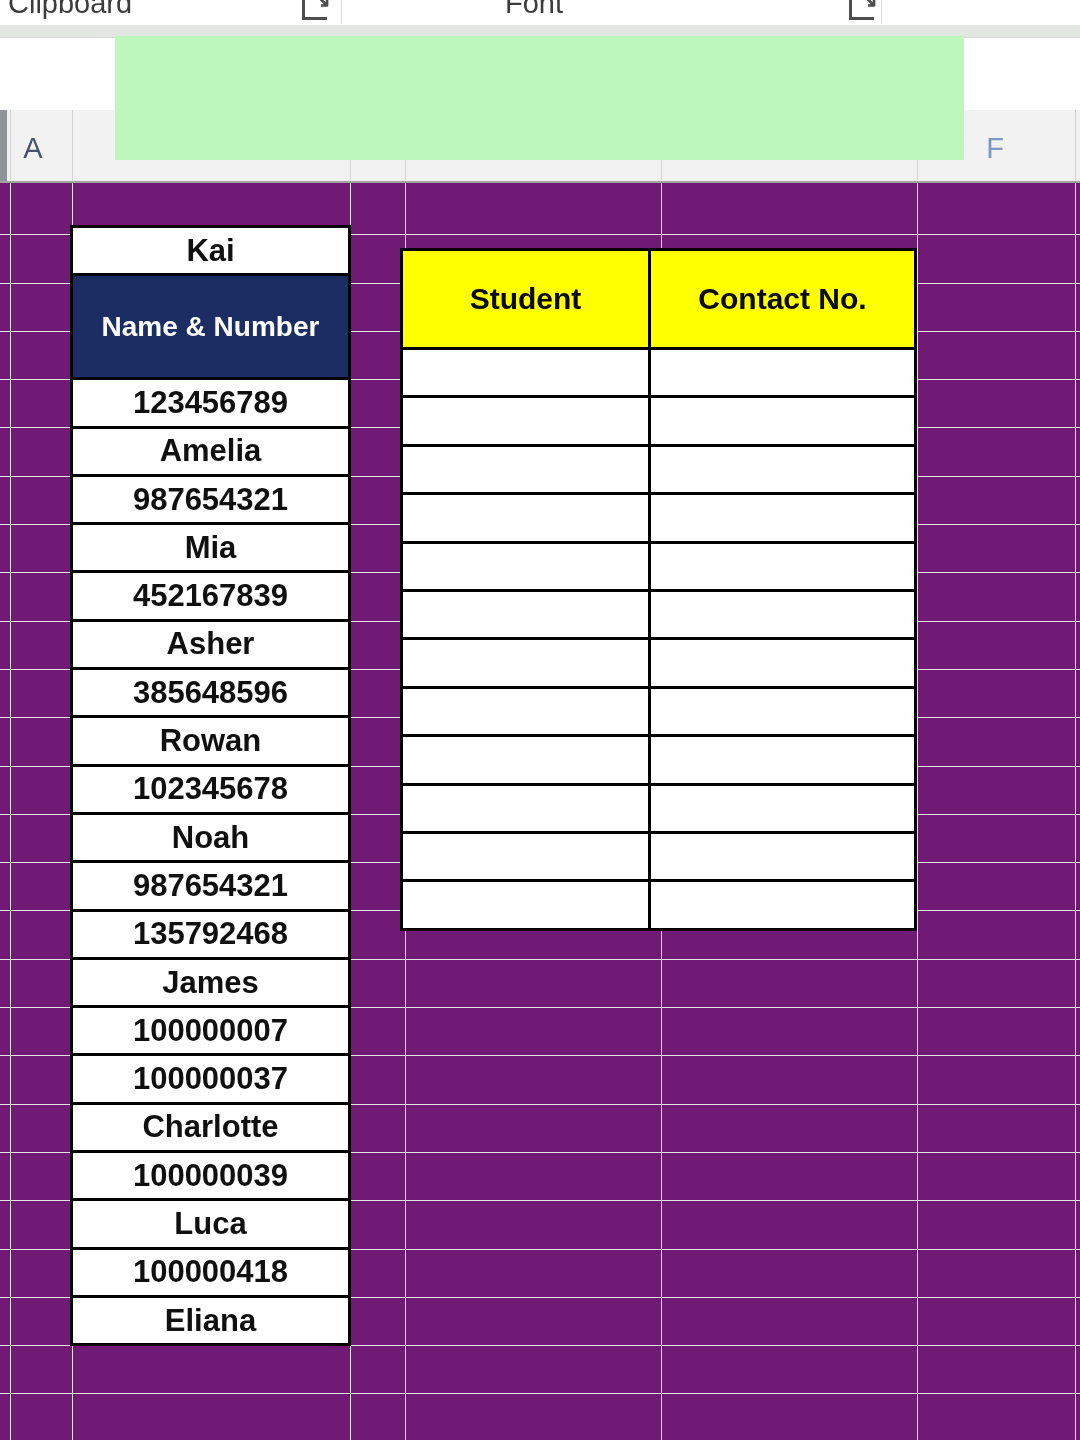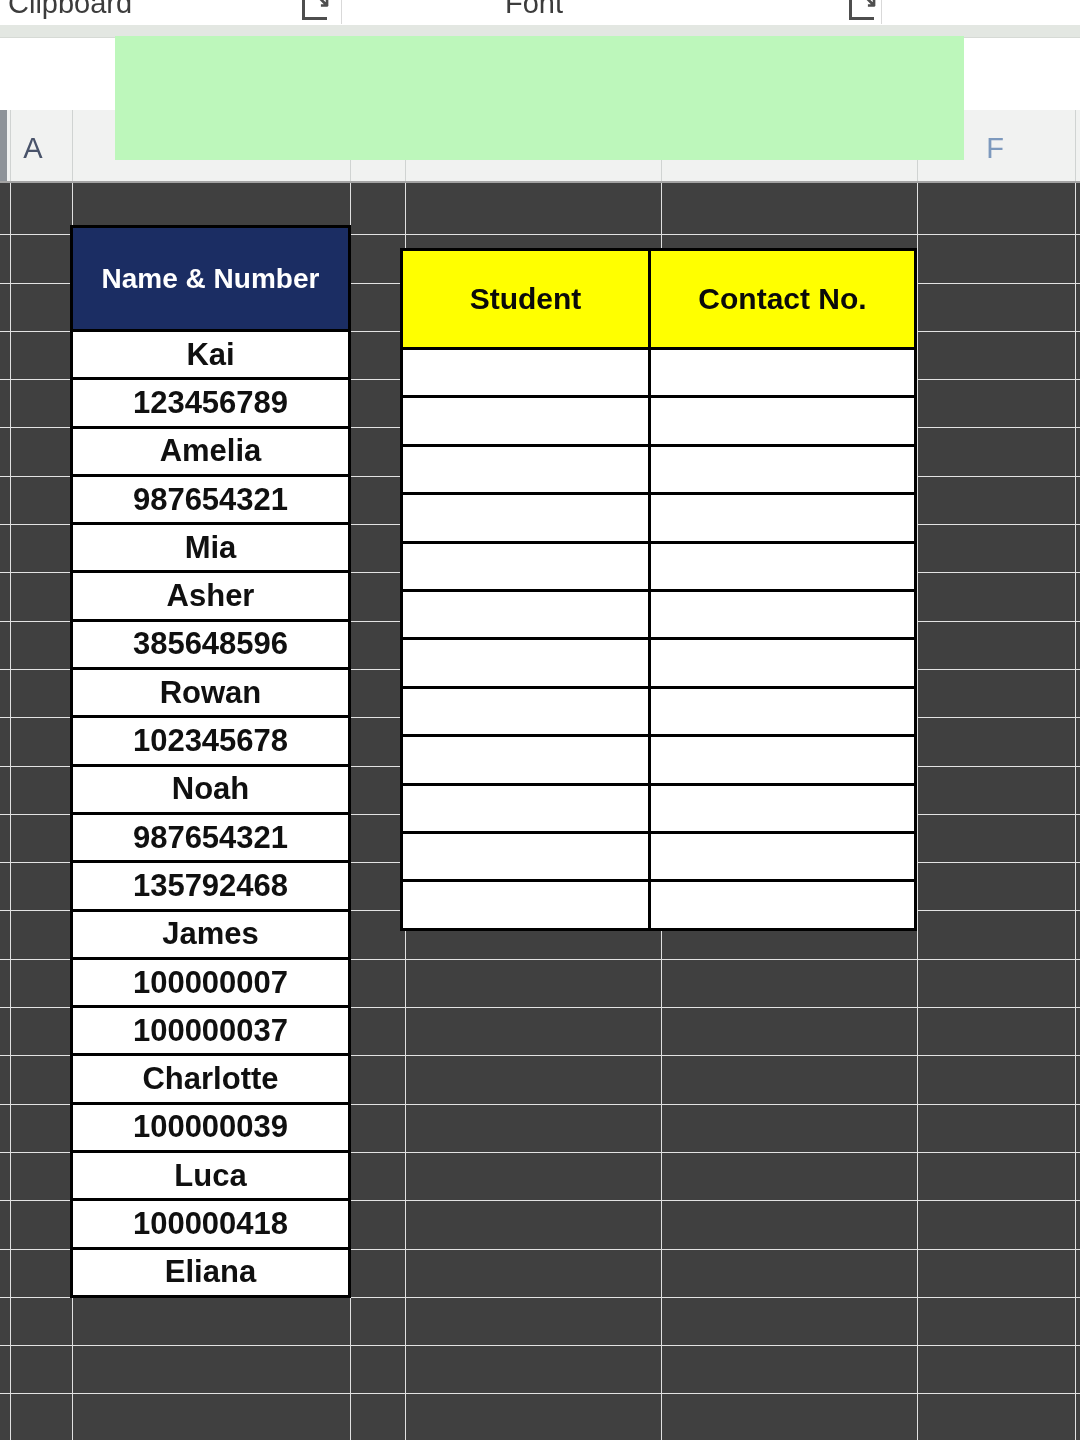--- a/index.html
+++ b/index.html
@@ -1,18 +1,18 @@
 <!DOCTYPE html>
 <html><head>
 <meta charset="utf-8">
 <style>
   html,body{margin:0;padding:0;background:#fff;}
   #screen{
     position:relative;width:1080px;height:1440px;overflow:hidden;
-    background:#404040;font-family:"Liberation Sans",sans-serif;
+    background:#701a75;font-family:"Liberation Sans",sans-serif;
   }
   
   .ribbon{position:absolute;left:0;top:0;width:1080px;height:25px;background:#fff;overflow:hidden;}
   .ribbon-label{position:absolute;top:-13px;font-size:29px;color:#3c3c3c;white-space:nowrap;}
   .launcher{position:absolute;top:-9px;width:22px;height:26px;
     border-left:3px solid #4e4e4e;border-bottom:3px solid #4e4e4e;}
   .launcher .arr{position:absolute;right:-4px;top:-4px;font-size:22px;color:#4e4e4e;font-weight:bold;}
   .ribbon-divider{position:absolute;top:0;width:1px;height:24px;background:#d9d9d9;}
   .ribbon-band{position:absolute;left:0;top:25px;width:1080px;height:12px;
     background:#e3e7e2;border-bottom:1px solid #d6dad5;}
@@ -93,36 +93,39 @@
   <div class="grid-v" style="left:661px"></div>
   <div class="grid-v" style="left:917px"></div>
   <div class="grid-v" style="left:1075px"></div>
 
   <div class="green-overlay"></div>
 
   <div class="tbl-wrap" id="names-table-wrap">
     <table id="names-table">
       <tbody>
           <tr>
+            <td>Kai</td>
+          </tr>
+      <tr>
             <td class="hdr">Name &amp; Number</td>
           </tr>
       <tr>
-            <td>Kai</td>
-          </tr>
-      <tr>
             <td>123456789</td>
           </tr>
       <tr>
             <td>Amelia</td>
           </tr>
       <tr>
             <td>987654321</td>
           </tr>
       <tr>
             <td>Mia</td>
+          </tr>
+      <tr>
+            <td>452167839</td>
           </tr>
       <tr>
             <td>Asher</td>
           </tr>
       <tr>
             <td>385648596</td>
           </tr>
       <tr>
             <td>Rowan</td>
           </tr>

